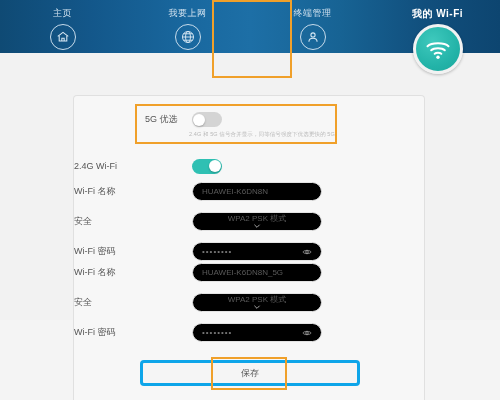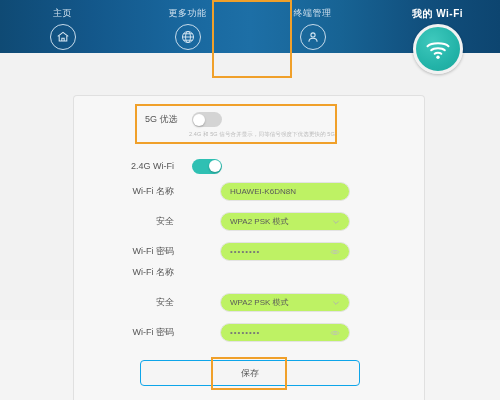--- a/index.html
+++ b/index.html
@@ -172,49 +172,47 @@
   .toggle.on  .knob { left: 16.5px; }
 
   
   .section { position: absolute; left: 0; width: 100%; }
 
   .row {
     display: flex;
     align-items: center;
     height: 27px;
     margin-bottom: 3px;
-    gap: 28px;
   }
 
   .row-label {
     width: 118px;
-    text-align: right;
-    padding-right: 18px;
+    padding-right: 26px;
     font-size: 9px;
     color: #555;
     white-space: nowrap;
     flex: none;
   }
 
   .field {
     width: 130px;
     height: 19px;
-    background: #bef264;
+    background: #000000;
     border: 1px solid #e3e3e3;
     border-radius: 10px;
     display: flex;
     align-items: center;
     padding: 0 9px;
     font-size: 8px;
     color: #5a5a5a;
     position: relative;
     cursor: text;
   }
 
-  .field.select { cursor: pointer; }
+  .field.select { cursor: pointer; flex-direction: column; }
 
   .field .val { flex: 1; white-space: nowrap; overflow: hidden; }
 
   .pwd-dots {
     letter-spacing: 1px;
     font-size: 8px;
     color: #777;
   }
 
   .chevron {
@@ -238,21 +236,21 @@
     left: 66px;
     top: 264px;
     width: 220px;
     height: 26px;
   }
 
   .save-btn {
     width: 100%;
     height: 100%;
     background: #f5f5f5;
-    border: 1px solid #0ea5e9;
+    border: 3px solid #0ea5e9;
     border-radius: 4px;
     font-size: 9px;
     color: #555;
     font-family: "Liberation Sans", sans-serif;
     cursor: pointer;
   }
 
   .save-highlight {
     position: absolute;
     left: 137px;
@@ -273,21 +271,21 @@
     <span class="nav-icon-circle">
       <svg width="14" height="14" viewBox="0 0 24 24" fill="none" stroke="#d8e8f4" stroke-width="1.8">
         <path d="M3 11l9-7 9 7"></path>
           <path d="M5.5 10v9h13v-9"></path>
           <path d="M10 19v-5h4v5"></path>
       </svg>
     </span>
   </div>
 
   <div class="nav-item">
-    <span class="nav-label">更多功能</span>
+    <span class="nav-label">我要上网</span>
     <span class="nav-icon-circle">
       <svg width="14" height="14" viewBox="0 0 24 24" fill="none" stroke="#d8e8f4" stroke-width="1.6">
         <circle cx="12" cy="12" r="9.5"></circle>
           <ellipse cx="12" cy="12" rx="4.2" ry="9.5"></ellipse>
         <line x1="2.5" y1="12" x2="21.5" y2="12"></line>
         <line x1="4" y1="6.5" x2="20" y2="6.5"></line>
           <line x1="4" y1="17.5" x2="20" y2="17.5"></line>
       </svg>
     </span>
   </div>
@@ -370,20 +368,23 @@
             </svg>
           </span>
         </span>
       </div>
     </div>
 
     <div class="section" style="top:163px;">
 
       <div class="row">
         <span class="row-label">Wi-Fi 名称</span>
+        <span class="field">
+          <span class="val">HUAWEI-K6DN8N_5G</span>
+        </span>
       </div>
 
       <div class="row">
         <span class="row-label">安全</span>
         <span class="field select">
           <span class="val">WPA2 PSK 模式</span>
           <span class="chevron">
             <svg width="8" height="8" viewBox="0 0 12 12" fill="none" stroke="#b0b0b0" stroke-width="1.4" stroke-linecap="round">
               <path d="M2.5 4.5 L6 8 L9.5 4.5"></path>
             </svg>

